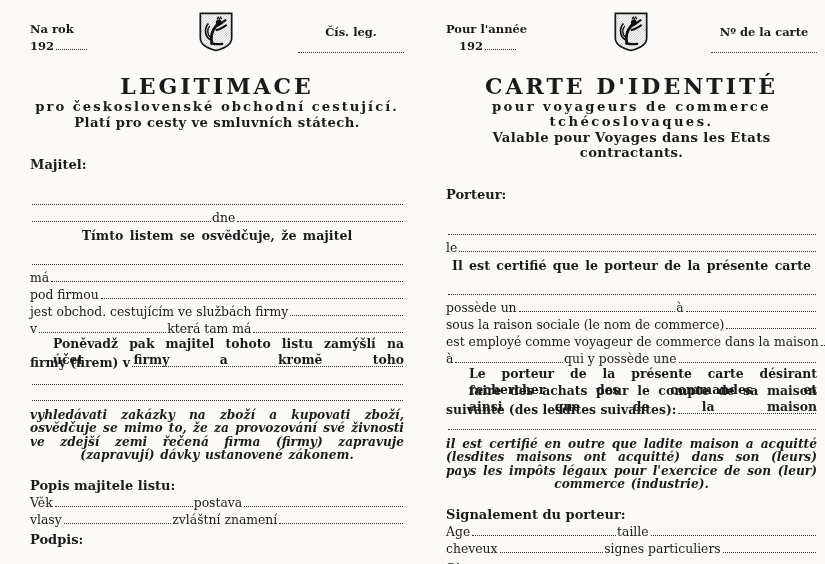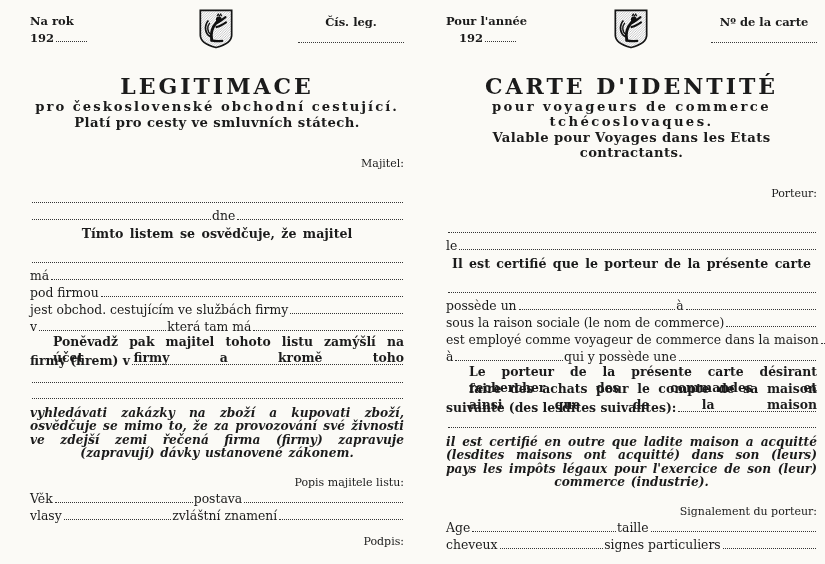--- a/index.html
+++ b/index.html
@@ -10,53 +10,53 @@
     color:#1b1b1b;
     font-family:"DejaVu Serif","Liberation Serif",serif;
     display:flex;
     overflow:hidden;
   }
   .page { width:412px; box-sizing:border-box; }
   .page.left  { padding:0 8px 0 30px; }
   .page.right { width:413px; padding:0 8px 0 34px; }
 
   
-  .hdr { display:flex; align-items:center; padding-top:5px; height:48px; }
+  .hdr { display:flex; align-items:flex-end; padding-top:5px; height:48px; }
   .hdr-left { width:104px; font-weight:700; font-size:11.5px; line-height:14px; }
   .yr-row { display:flex; align-items:flex-end; width:58px; margin-top:3px; }
   .page.right .yr-row { margin-left:13px; }
   .hdr-center { flex:1; display:flex; justify-content:center; }
   .hdr-right { width:106px; font-weight:700; font-size:11.5px; text-align:center; }
   .num-leader { border-bottom:1.5px dotted #3a3a3a; margin-top:11px; height:2px; }
   .emblem-svg { width:38px; height:42px; display:block; }
 
   
   .title { text-align:center; font-weight:700; font-size:22px; letter-spacing:3px; margin-top:23px; line-height:20px; }
   .sub1  { text-align:center; font-weight:700; font-size:13.2px; letter-spacing:2px; margin-top:3px; line-height:15px; }
   .sub2  { text-align:center; font-weight:700; font-size:13.2px; letter-spacing:0.4px; margin-top:1px; line-height:15px; }
 
-  .sec-heading { text-align:right; font-weight:400; font-size:11px; }
+  .sec-heading { text-align:left; font-weight:700; font-size:13px; }
   .owner-heading { margin-top:27px; }
 
   
   .row { display:flex; align-items:flex-end; height:17px; font-size:12.4px; line-height:15px; }
   .leader { flex:1 1 auto; border-bottom:1.6px dotted #343434; margin:0 1px 3px 2px; min-width:8px; }
   .row .lbl { white-space:nowrap; }
 
   .center-bold { text-align:center; font-weight:700; font-size:12.6px; height:19px; padding-top:3px; word-spacing:2px; }
 
   .jline { font-weight:700; font-size:12.4px; height:17px; line-height:16px;
            text-align:justify; text-align-last:justify; word-spacing:2.5px;margin-left:23px; }
   .row .jlbl { font-weight:700; }
 
   .para { font-weight:700; font-size:12.2px; line-height:13.4px; margin-top:5px;
           text-align:justify; text-align-last:center; word-spacing:1.5px;font-style:italic; }
 
   .desc-heading { margin-top:10px; padding-top:5px; }
-  .sig-heading  { margin-top:7px; padding-top:5px; }
+  .sig-heading  { padding-top:5px; }
 </style>
 </head>
 <body>
 
 <svg width="0" height="0" style="position:absolute" aria-hidden="true">
   <defs>
     <pattern id="hatch" width="2.6" height="2.6" patternUnits="userSpaceOnUse">
       <path d="M0,2.6 L2.6,0" stroke="#1b1b1b" stroke-width="0.45"></path>
     </pattern>
     <g id="emblem">

